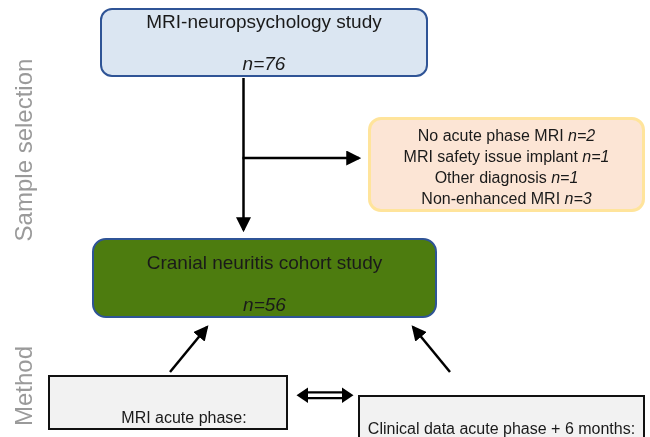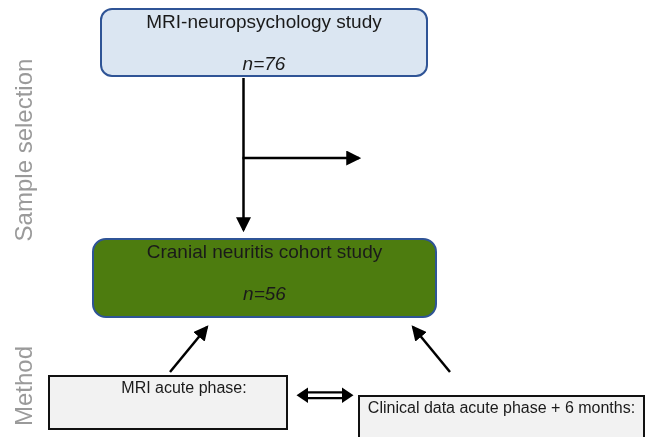--- a/index.html
+++ b/index.html
@@ -2,21 +2,21 @@
 <html><head>
 <meta charset="utf-8">
 <style>
   html,body { margin:0; padding:0; background:#ffffff; }
   .canvas {
     position:relative; width:650px; height:437px; background:#ffffff;
     font-family:"Liberation Sans", sans-serif; color:#1a1a1a; overflow:hidden;
   }
   .box {
     position:absolute; display:flex; flex-direction:column;
-    align-items:center; justify-content:flex-start; text-align:center;
+    align-items:center; justify-content:flex-end; text-align:center;
     box-sizing:border-box;
   }
   .top-box {
     left:100px; top:8px; width:328px; height:69px;
     background:#dbe6f2; border:2.5px solid #2f5496; border-radius:12px;
     font-size:19px; line-height:23px;
   }
   .cohort-box {
     left:92px; top:238px; width:345px; height:80px;
     background:#4d7c0f; border:2.5px solid #2f5496; border-radius:14px;
@@ -71,20 +71,26 @@
       <polygon points="308,387.5 308,403 296.5,395.2" fill="#000"></polygon>
       <polygon points="342,387.5 342,403 353.5,395.2" fill="#000"></polygon>
     </g>
   </svg>
 
   <div class="box top-box">
     <div>MRI-neuropsychology study</div>
     <div class="it">n=76</div>
   </div>
 
+  <div class="box excl-box">
+    <div><span>No acute phase MRI </span><span class="it">n=2</span></div>
+    <div><span>MRI safety issue implant </span><span class="it">n=1</span></div>
+    <div><span>Other diagnosis </span><span class="it">n=1</span></div>
+    <div><span>Non-enhanced MRI </span><span class="it">n=3</span></div>
+  </div>
 
   <div class="box cohort-box">
     <div>Cranial neuritis cohort study</div>
     <div class="it">n=56</div>
   </div>
 
   <div class="box method-box mri-box">
     <div>MRI acute phase:</div>
   </div>
   <div class="box method-box clin-box">

